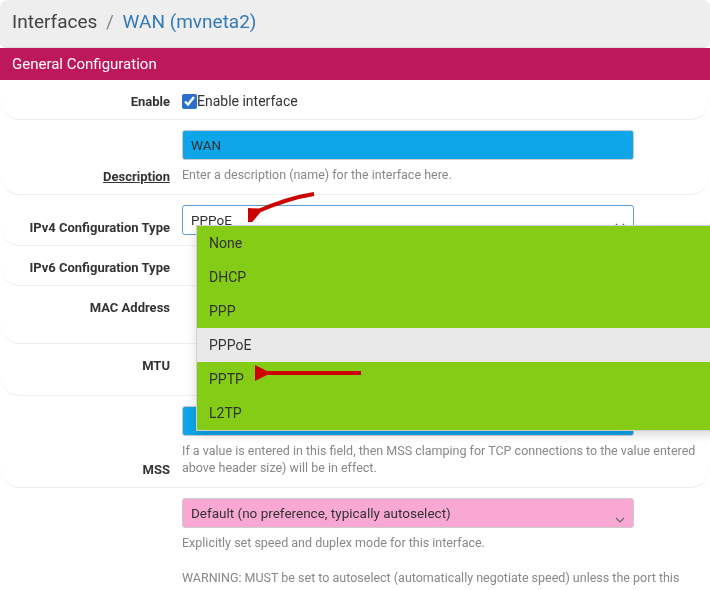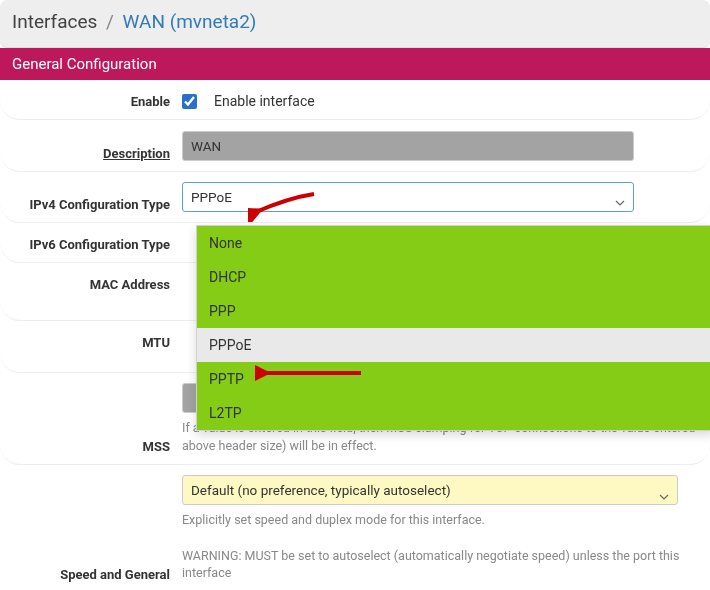--- a/index.html
+++ b/index.html
@@ -60,36 +60,36 @@
       text-decoration: underline;
       margin-top: 12px;
     }
     .control-col {
       flex: 1;
       padding-right: 10px;
     }
     .checkbox-wrap {
       display: flex;
       align-items: center;
-      gap: 17px;
+      gap: 0;
       padding-top: 2px;
     }
     .checkbox {
       width: 15px;
       height: 15px;
       accent-color: #2a6fc9;
     }
     .text-input, .select {
       width: 452px;
       padding: 5px 8px;
       border: 1px solid #ccc;
       border-radius: 3px;
       font-size: 13.5px;
       font-family: inherit;
-      background: #a3a3a3;
+      background: #0ea5e9;
       color: #333;
       height: 30px;
     }
     .text-input.number {
       padding-right: 24px;
     }
     .number-wrap {
       position: relative;
       width: 452px;
     }
@@ -150,27 +150,27 @@
       background: #e9e9e9;
     }
     .arrow {
       position: absolute;
       z-index: 20;
     }
     .arrow svg {
       display: block;
     }
     .closed-select {
-      width: 496px;
+      width: 452px;
       padding: 5px 28px 5px 8px;
       border: 1px solid #ccc;
       border-radius: 3px;
       font-size: 13.5px;
       height: 30px;
-      background: #fef9c3;
+      background: #f9a8d4;
       position: relative;
       display: flex;
       align-items: center;
     }
     .closed-select .chevron {
       top: 11px;
     }
   </style>
 </head>
 <body>
@@ -192,20 +192,21 @@
         <input type="checkbox" class="checkbox" checked="" style="">
         <span>Enable interface</span>
       </label>
     </div>
   </div>
 
   <div class="row">
     <div class="label-col underline">Description</div>
     <div class="control-col">
       <input type="text" class="text-input" value="WAN" style="">
+      <div class="help">Enter a description (name) for the interface here.</div>
     </div>
   </div>
 
   <div class="row">
     <div class="label-col">IPv4 Configuration Type</div>
     <div class="control-col">
       <div class="select-open">
         <div class="select-open-value">PPPoE</div>
         <span class="chevron">
           <svg width="10" height="6" viewBox="0 0 10 6">

